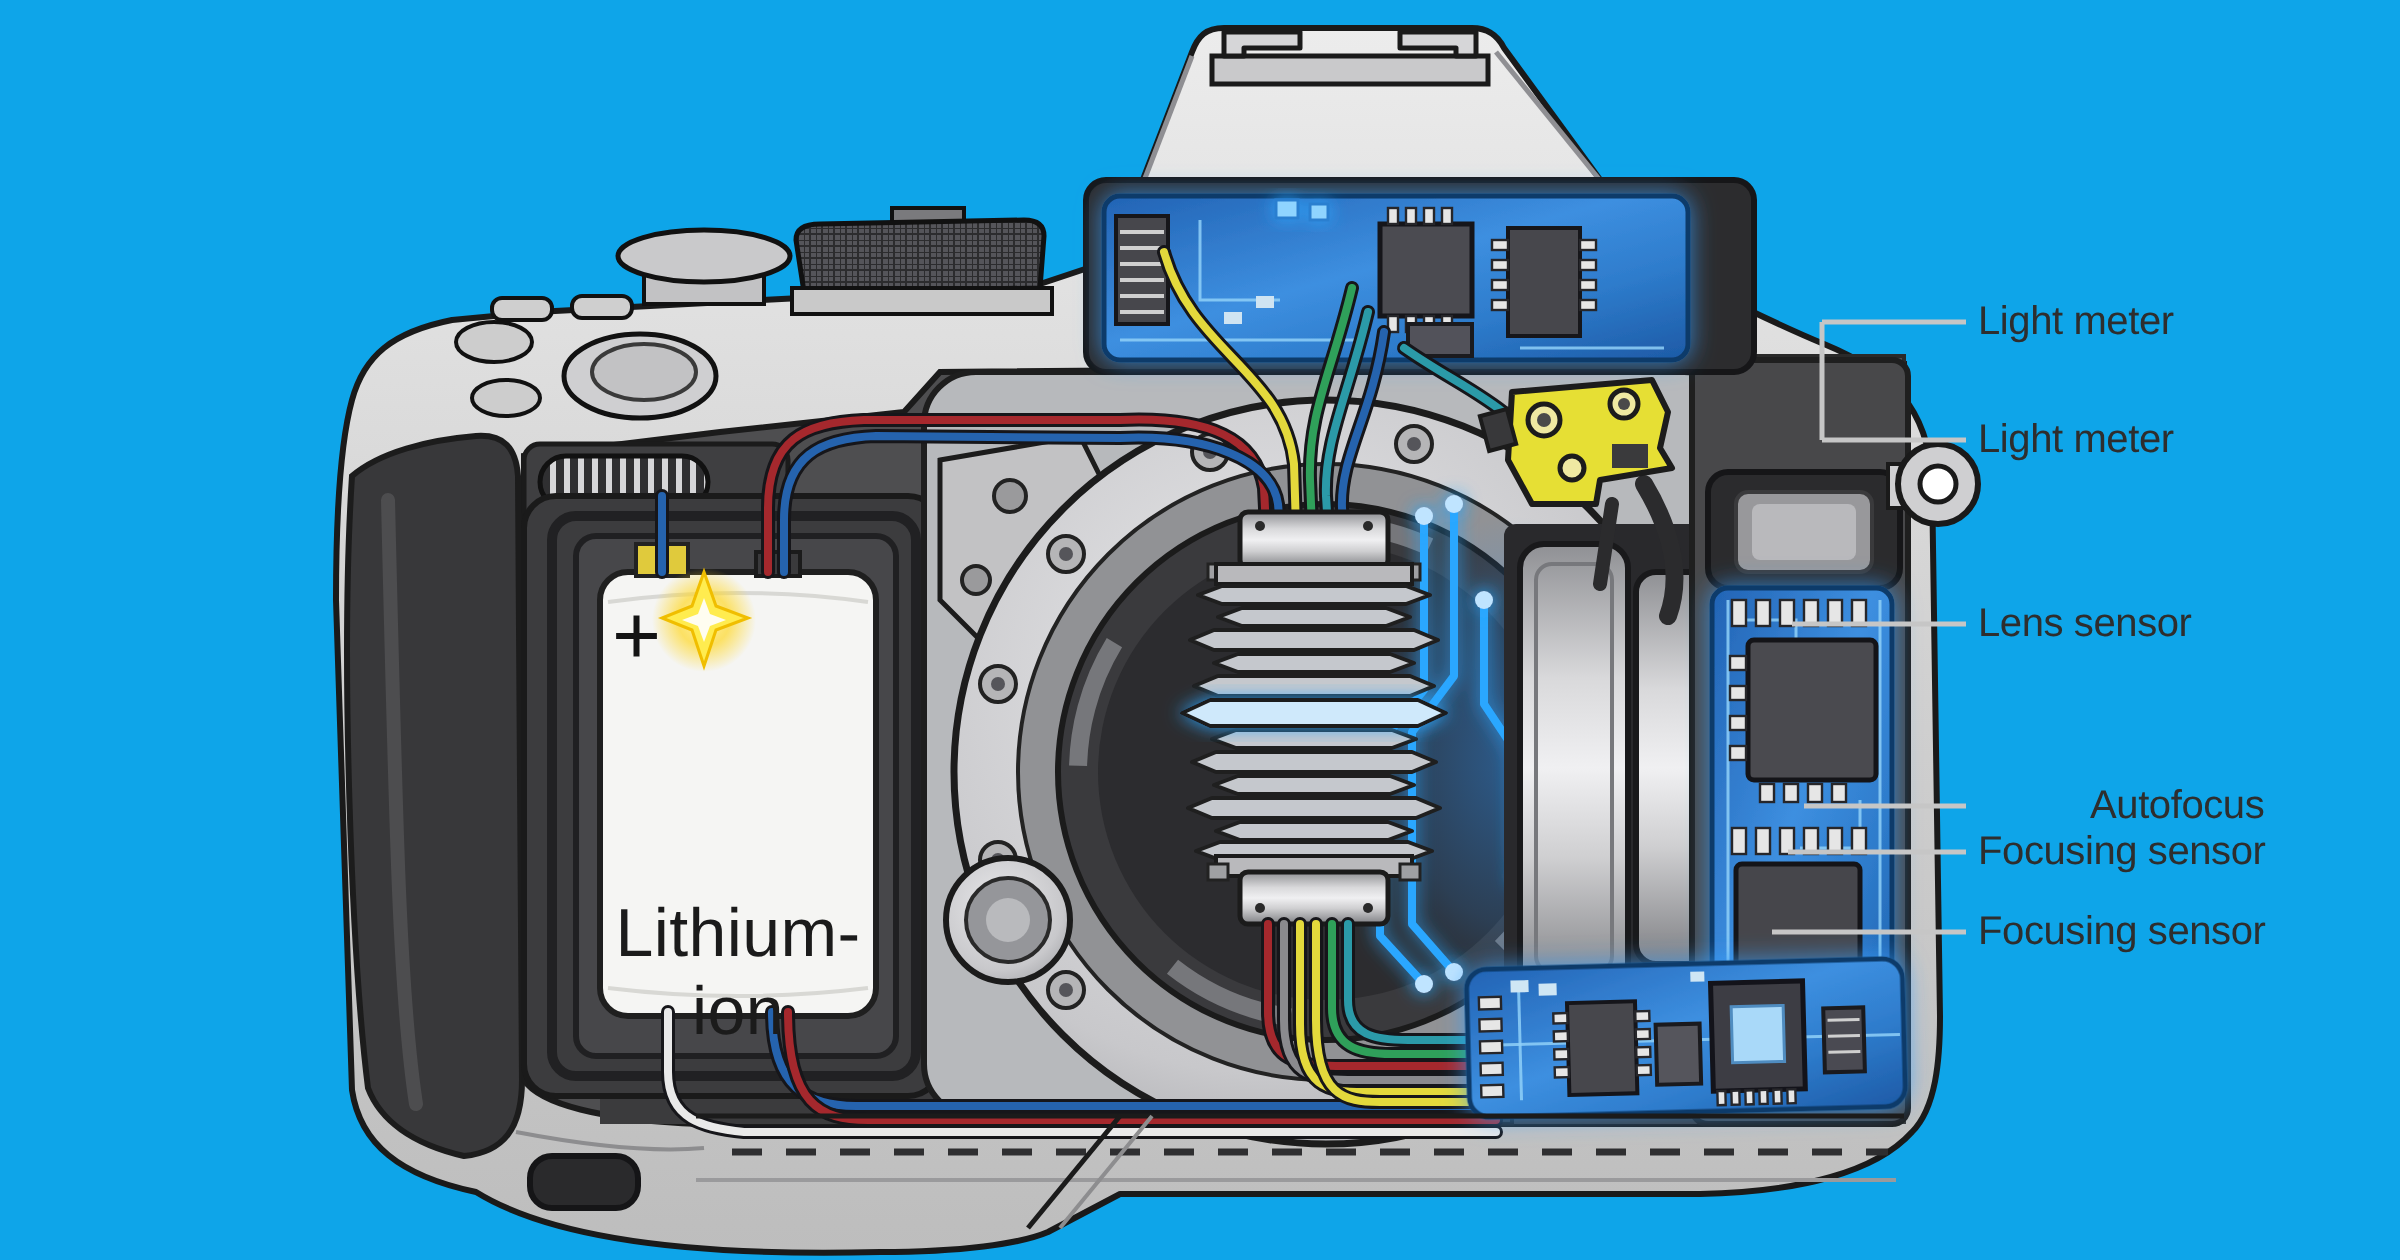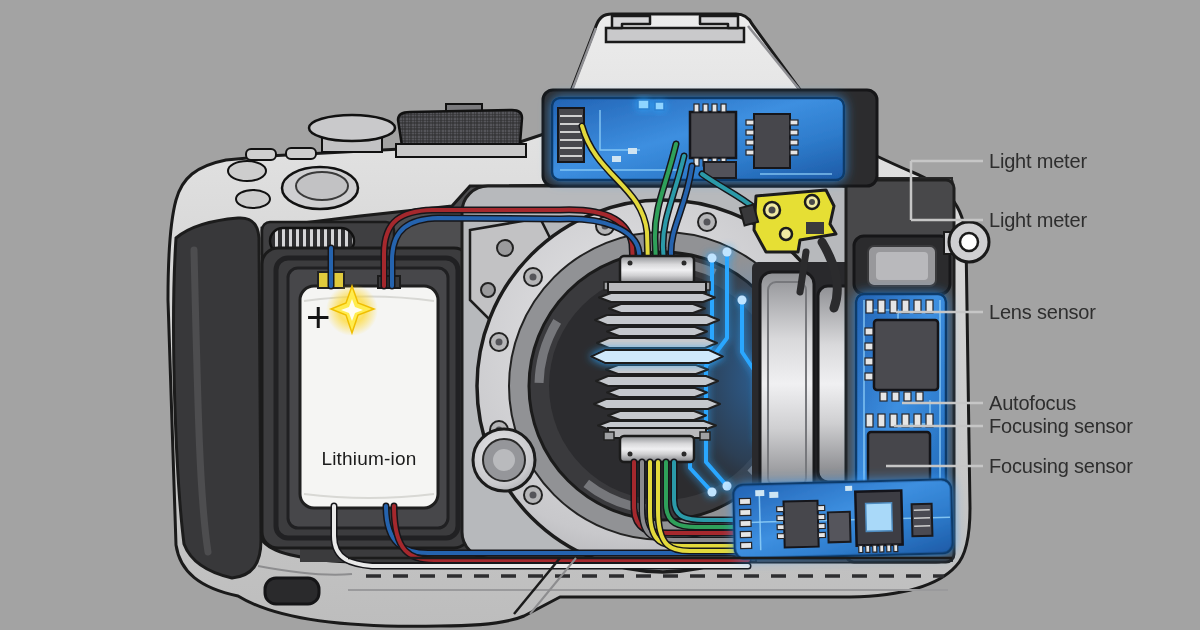--- a/index.html
+++ b/index.html
@@ -1,21 +1,21 @@
 <!DOCTYPE html>
 <html><head>
 <meta charset="utf-8">
 <style>
   html,body{margin:0;padding:0;background:#fff;}
-  #stage{position:relative;width:1200px;height:630px;background:#a3a3a3;overflow:hidden;
+  #stage{position:relative;width:1200px;height:630px;background:#0ea5e9;overflow:hidden;
          font-family:"Liberation Sans","DejaVu Sans",sans-serif;}
   #art{position:absolute;left:0;top:0;}
   .callout{position:absolute;font-size:20px;line-height:24px;color:#2e2e2e;letter-spacing:-0.2px;white-space:nowrap;}
   .battery-label{position:absolute;left:300px;top:448px;width:138px;text-align:center;
-                 font-size:19px;color:#1b1b1b;letter-spacing:0.2px;}
+                 font-size:34px;color:#1b1b1b;letter-spacing:0.2px;}
   .battery-plus{position:absolute;left:306px;top:297px;font-size:42px;font-weight:300;color:#141414;line-height:42px;}
   .wire-outline{fill:none;stroke:#16161a;stroke-width:7;stroke-linecap:round;}
   .wire-core{fill:none;stroke-width:4;stroke-linecap:round;}
   .trace{fill:none;stroke-width:4;stroke-linecap:round;stroke-linejoin:round;}
   .pcb-trace{fill:none;stroke:#8fd0f8;stroke-width:1.5;opacity:.85;}
   .pin{fill:#e6e6e6;stroke:#26262a;stroke-width:1.2;}
   .ldr{fill:none;stroke:#c6c6c6;stroke-width:2.5;}
 </style>
 </head>
 <body>
@@ -458,20 +458,20 @@
     <path class="ldr" d="M896 312 H983"></path>
     <path class="ldr" d="M902 403 H983"></path>
     <path class="ldr" d="M894 426 H983"></path>
     <path class="ldr" d="M886 466 H983"></path>
   </g>
 </svg>
 
 <div class="callout" style="left:989px;top:149px">Light meter</div>
 <div class="callout" style="left:989px;top:208px">Light meter</div>
 <div class="callout" style="left:989px;top:300px">Lens sensor</div>
-<div class="callout" style="left:989px;top:391px">Autofocus</div>
+<div class="callout" style="left:1045px;top:391px">Autofocus</div>
 <div class="callout" style="left:989px;top:414px">Focusing sensor</div>
 <div class="callout" style="left:989px;top:454px">Focusing sensor</div>
 
 <div class="battery-label">Lithium-ion</div>
 <div class="battery-plus">+</div>
 
 </div>
 
 </body></html>

